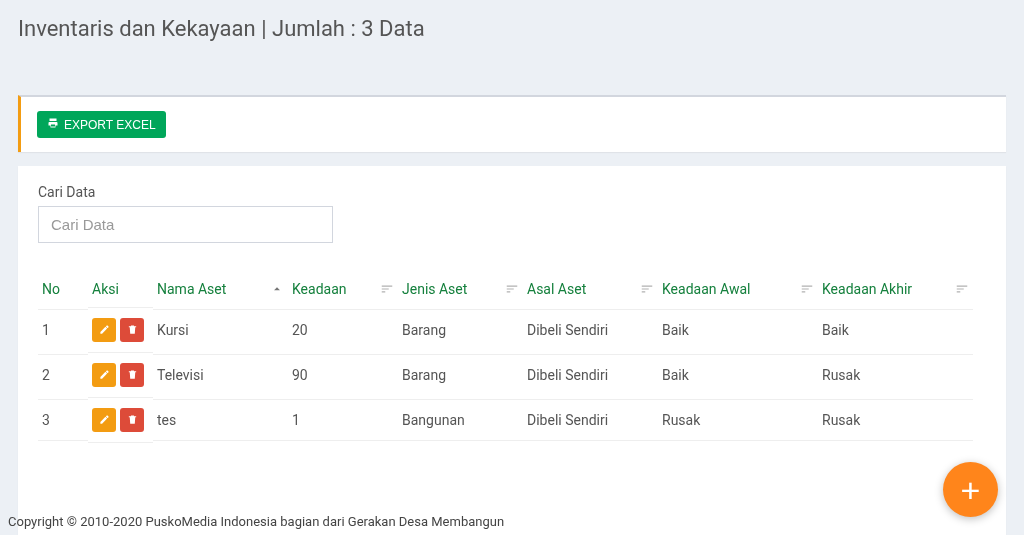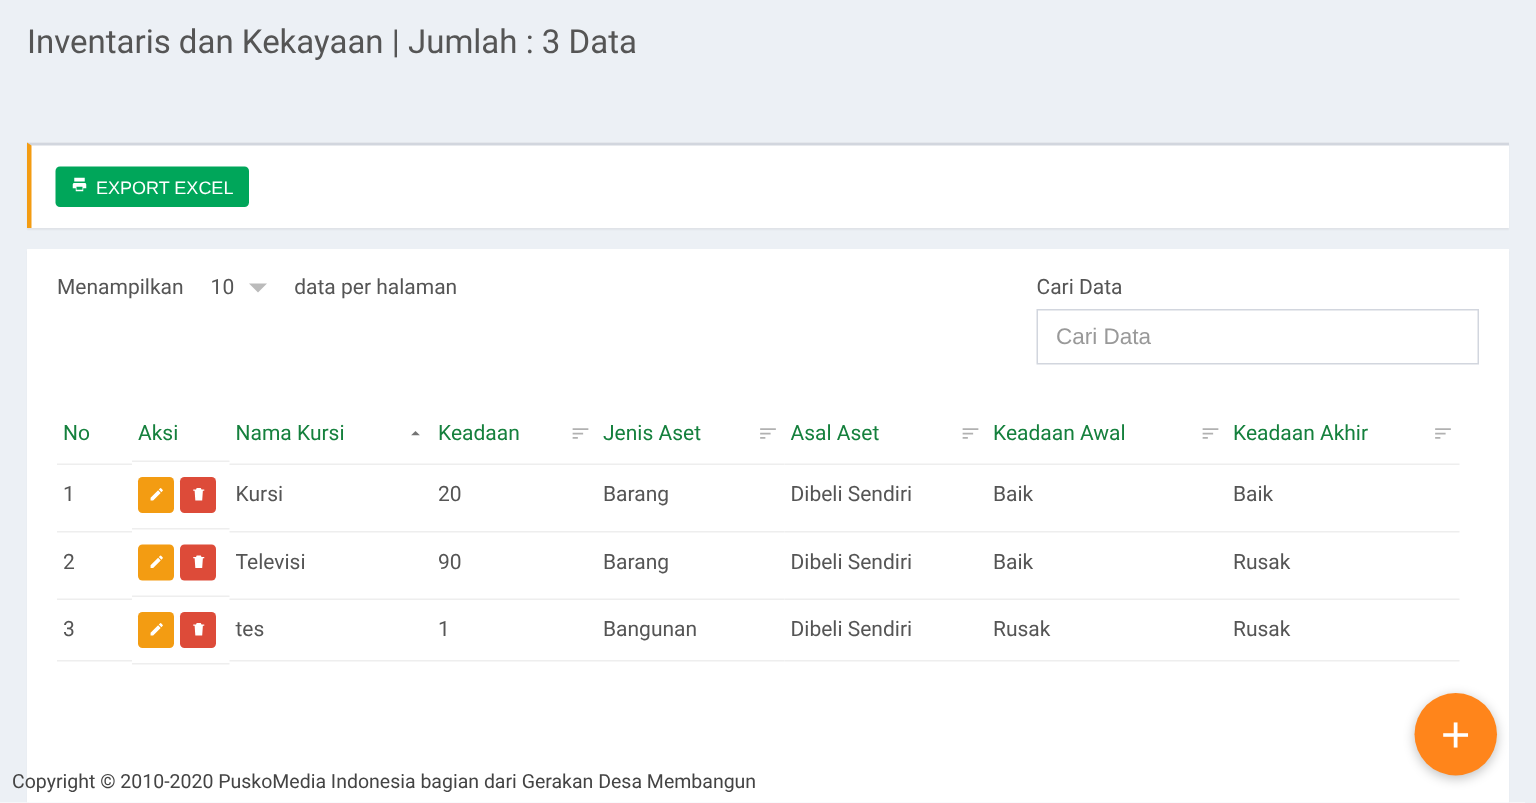--- a/index.html
+++ b/index.html
@@ -134,44 +134,36 @@
           <path d="M19 8H5V3h14v5zm0 2c1.1 0 2 .9 2 2v5h-4v4H7v-4H3v-5c0-1.1.9-2 2-2h14zm-3 9v-4H8v4h8z"></path>
         </svg>
     </span>
     <span>EXPORT EXCEL</span>
   </button>
 </div>
 
 <div class="panel content-panel">
 
   <div class="controls-row">
-    <div class="left-controls">
-      <span>Menampilkan</span>
-      <span class="select-wrap">
-        <span>10</span>
-        <span class="caret"></span>
-      </span>
-      <span>data per halaman</span>
-    </div>
     <div class="right-controls">
       <label>Cari Data</label>
       <input type="text" class="search-input" placeholder="Cari Data" style="">
     </div>
   </div>
 
   <div class="grid">
     <div class="head-row">
       <div class="th">
           <span>No</span>
         </div>
       <div class="th">
           <span>Aksi</span>
         </div>
       <div class="th sortable">
-        <span>Nama Kursi</span>
+        <span>Nama Aset</span>
         <span class="sort-icon active"><svg viewBox="0 0 24 24">
               <path d="M7 14l5-5 5 5z"></path>
             </svg></span>
       </div>
       <div class="th sortable">
         <span>Keadaan</span>
         <span class="sort-icon"><svg viewBox="0 0 24 24">
               <path d="M3 18h6v-2H3v2zm0-12v2h18V6H3zm0 7h12v-2H3v2z"></path>
             </svg></span>
       </div>

